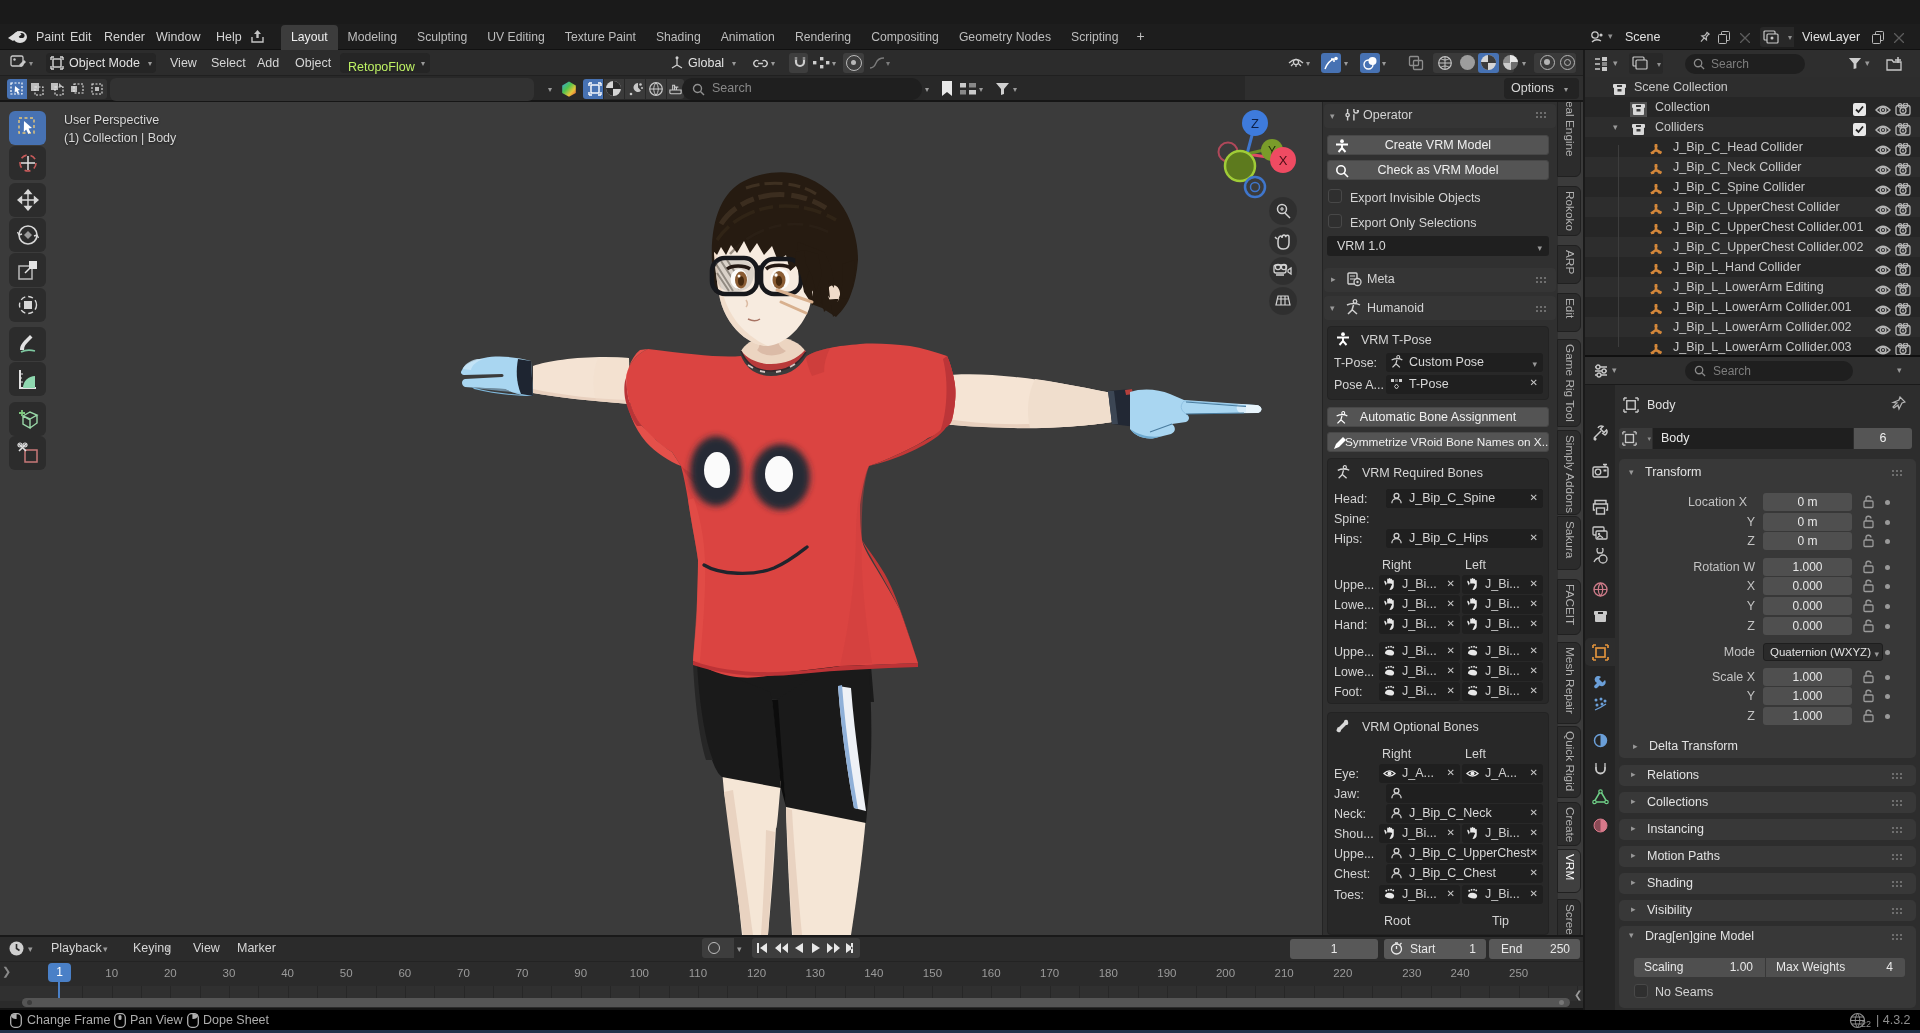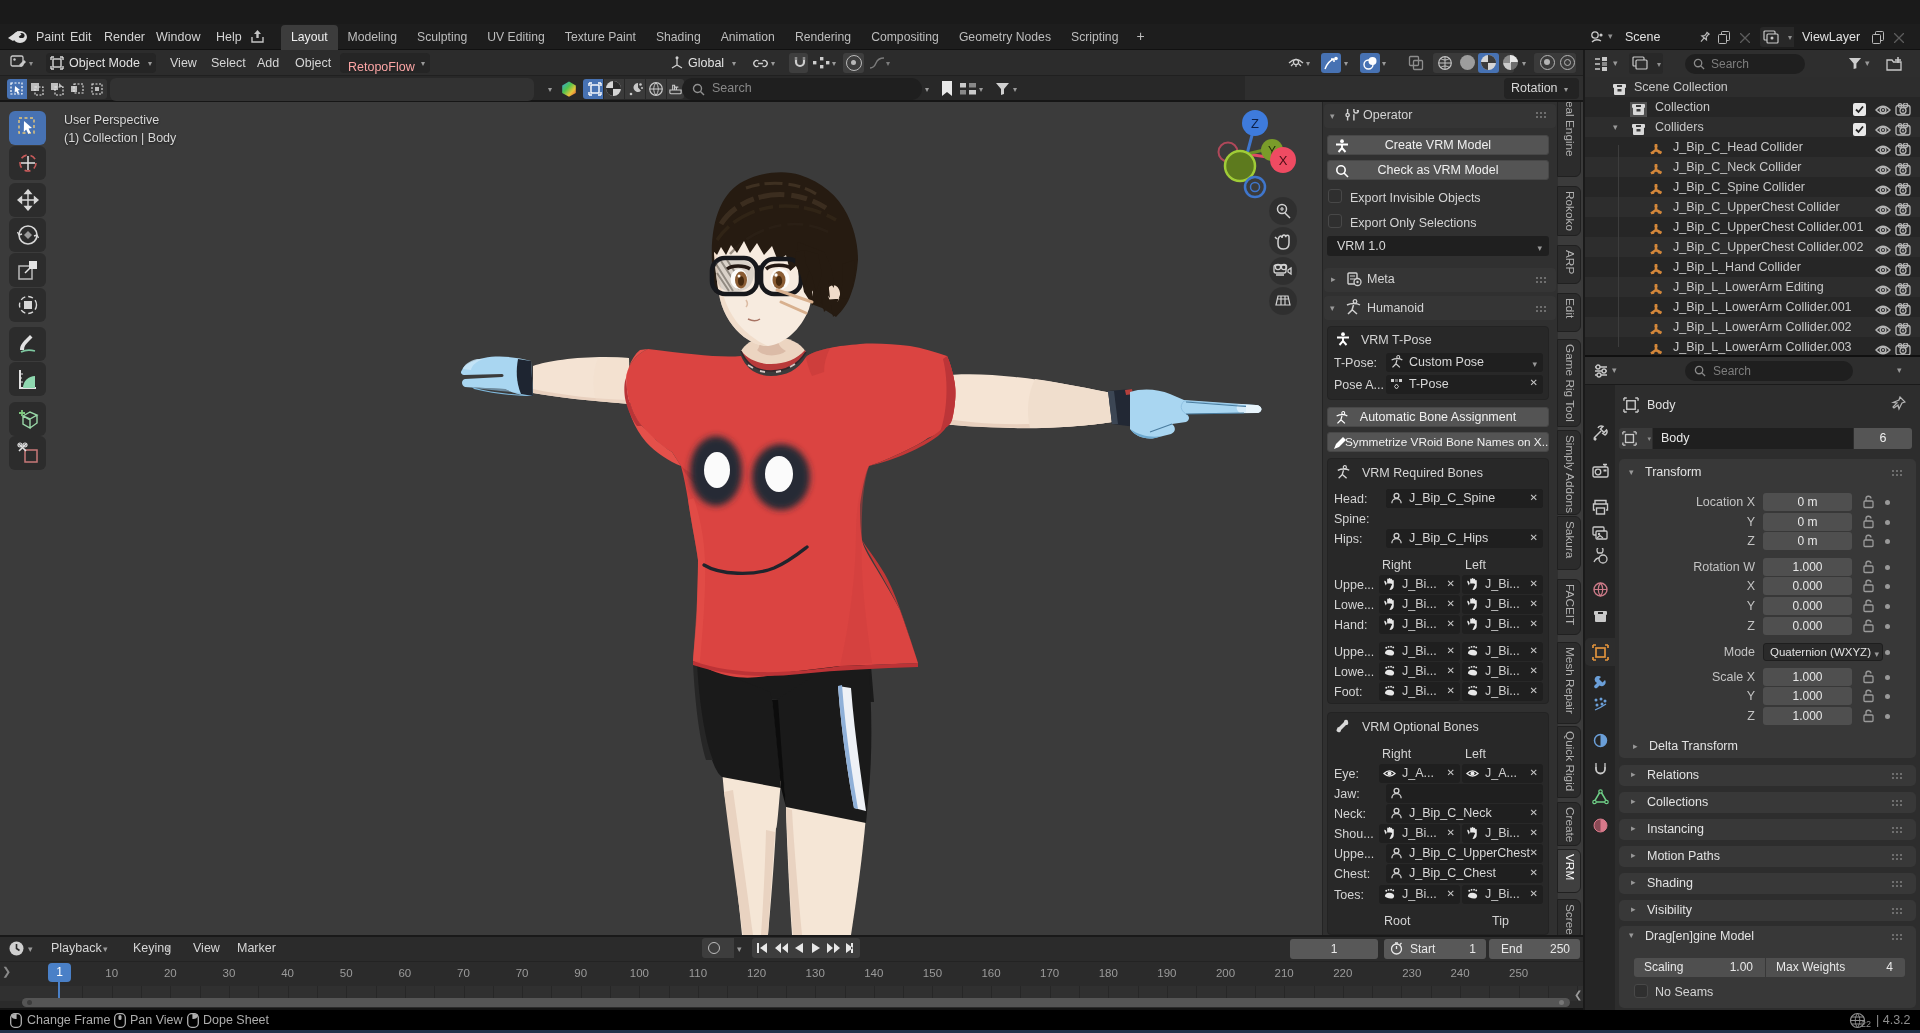--- a/index.html
+++ b/index.html
@@ -143,21 +143,21 @@
     <div class="abs fld" style="left:46px;top:3px;width:110px;height:20px">
       <svg style="position:absolute;left:4px;top:3px" width="14" height="14" viewBox="0 0 14 14">
           <rect x="3" y="3" width="8" height="8" fill="none" stroke="#d8d8d8" stroke-width="1.4"></rect>
           <path d="M1 1 h3 M10 1 h3 M1 13 h3 M10 13 h3 M1 1 v3 M1 10 v3 M13 1 v3 M13 10 v3" stroke="#d8d8d8" stroke-width="1.4"></path>
         </svg>
       <span style="position:absolute;left:23px;top:3px;font-size:12.5px;color:#e2e2e2">Object Mode</span>
       <span style="position:absolute;right:4px;top:6px;color:#9a9a9a;font-size:8px">▾</span>
     </div>
     <span class="hbtn abs" style="left:161px">View</span><span class="hbtn abs" style="left:202px">Select</span><span class="hbtn abs" style="left:248px">Add</span><span class="hbtn abs" style="left:286px">Object</span>
     <div class="abs fld" style="left:340px;top:3px;width:90px;height:20px">
-      <span style="position:absolute;left:8px;top:7px;font-size:12.5px;color:#fca5a5">RetopoFlow</span>
+      <span style="position:absolute;left:8px;top:7px;font-size:12.5px;color:#bef264">RetopoFlow</span>
       <span style="position:absolute;right:5px;top:6px;color:#9a9a9a;font-size:8px">▾</span>
     </div>
     
     <div class="abs" style="left:666px;top:3px;height:20px">
       <svg style="position:absolute;left:4px;top:3px" width="14" height="14" viewBox="0 0 14 14">
           <path d="M7 1 V9 M2 12 L7 9 L12 12" stroke="#d0d0d0" stroke-width="1.3" fill="none"></path>
           <circle cx="7" cy="1.8" r="1.5" fill="#d0d0d0"></circle>
         </svg>
       <span style="position:absolute;left:22px;top:3px;font-size:12.5px;color:#e2e2e2">Global</span>
         <span style="position:absolute;left:66px;top:6px;color:#9a9a9a;font-size:8px">▾</span>
@@ -320,21 +320,21 @@
         <rect x="10" y="8" width="7" height="4.5" fill="#c9c9c9"></rect>
       </svg>
     <span class="abs" style="left:979px;top:9px;color:#9a9a9a;font-size:8px">▾</span>
     <svg class="abs" style="left:995px;top:6px" width="15" height="14" viewBox="0 0 15 14">
         <path d="M1 1 h13 l-5 6 v5 l-3 1 v-6z" fill="#d0d0d0"></path>
       </svg>
     <span class="abs" style="left:1013px;top:9px;color:#9a9a9a;font-size:8px">▾</span>
 
     <div class="abs" style="left:1245px;top:0;width:338px;height:24px;background:#2f2f2f"></div>
     <div class="abs" style="left:1504px;top:2px;width:75px;height:21px;background:#232323;border-radius:4px"></div>
-    <span class="abs" style="left:1511px;top:5px;color:#d8d8d8;font-size:12.5px">Rotation</span>
+    <span class="abs" style="left:1511px;top:5px;color:#d8d8d8;font-size:12.5px">Options</span>
     <span class="abs" style="left:1564px;top:9px;color:#9a9a9a;font-size:8px">▾</span>
   </div>
 
   <div class="abs" id="viewport">
     <svg id="scenesvg" width="1583" height="833" viewBox="0 0 1583 833" style="position:absolute;left:0;top:0">
       <defs>
         <filter id="soft" x="-30%" y="-30%" width="160%" height="160%">
             <feGaussianBlur stdDeviation="3"></feGaussianBlur>
           </filter>
       </defs>
@@ -1529,21 +1529,21 @@
           <span style="position:absolute;right:1px;top:7px;color:#8f8f8f;font-size:7px">▾</span>
         </div>
         <div style="position:absolute;left:68px;top:71px;width:200px;height:21px;background:#1f1f1f;border-radius:0">
           <span style="position:absolute;left:8px;top:3px;font-size:12.5px;color:#e8e8e8">Body</span>
         </div>
         <div style="position:absolute;left:269px;top:71px;width:58px;height:21px;background:#555555;border-radius:0 3px 3px 0;text-align:center;line-height:21px;font-size:12.5px;color:#f0f0f0">6</div>
         <div class="panel" style="top:102px;height:299px"></div>
         <span class="abs caret" style="left:44px;top:110px">▾</span>
         <span class="abs phead" style="left:60px;top:108px">Transform</span>
         <div class="abs dots" style="left:306px;top:112px"></div>
-        <span class="abs vlabel" style="left:40px;top:138px;width:130px">Location X</span>
+        <span class="abs vlabel" style="left:32px;top:138px;width:130px">Location X</span>
         <div class="abs vbtn" style="left:178px;top:136px;width:89px;height:18px;line-height:18px">0 m</div>
         <svg style="position:absolute;left:277px;top:138px" width="13" height="14" viewBox="0 0 13 14">
           <rect x="2" y="6" width="9" height="6.5" rx="1" fill="none" stroke="#9a9a9a" stroke-width="1.3"></rect>
           <path d="M4 6 V4 a2.5 2.5 0 0 1 5 -.5" fill="none" stroke="#9a9a9a" stroke-width="1.3"></path>
         </svg>
         <div class="abs" style="left:300px;top:143px;width:5px;height:5px;background:#9a9a9a;border-radius:50%"></div>
         <span class="abs vlabel" style="left:40px;top:158px;width:130px">Y</span>
         <div class="abs vbtn" style="left:178px;top:156px;width:89px;height:18px;line-height:18px">0 m</div>
         <svg style="position:absolute;left:277px;top:158px" width="13" height="14" viewBox="0 0 13 14">
           <rect x="2" y="6" width="9" height="6.5" rx="1" fill="none" stroke="#9a9a9a" stroke-width="1.3"></rect>

